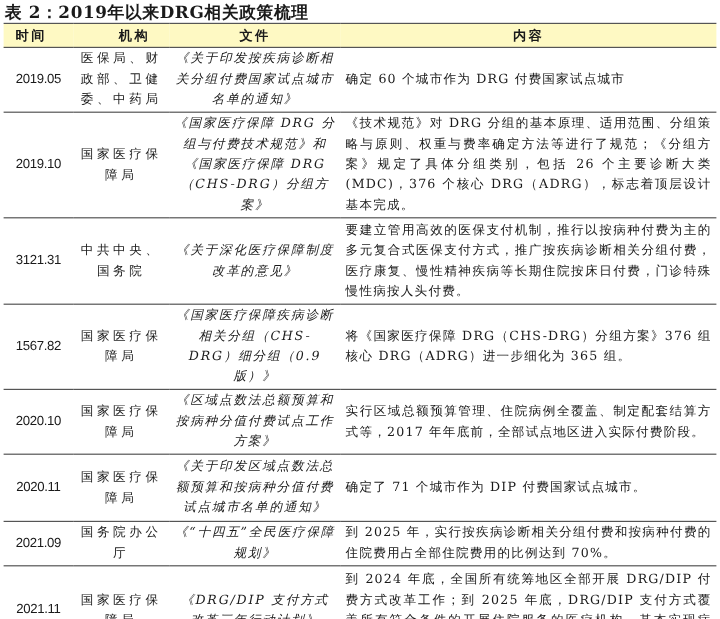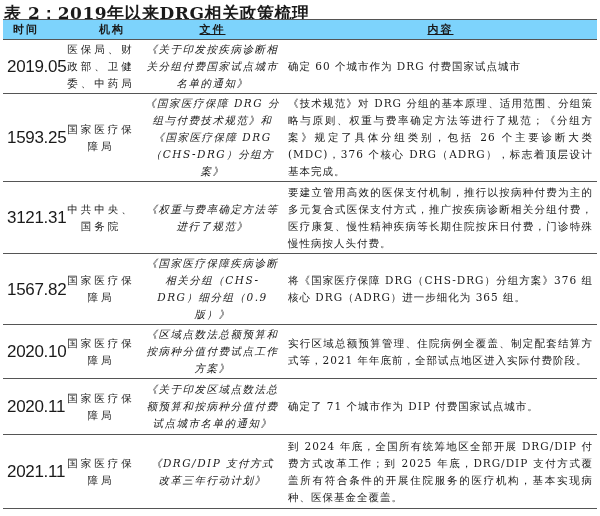--- a/index.html
+++ b/index.html
@@ -4,49 +4,49 @@
   <style>
     html, body { margin: 0; padding: 0; background: #ffffff; }
     body {
       width: 600px; height: 516px; overflow: hidden;
       font-family: "DejaVu Serif", "Liberation Serif", serif;
       color: #1a1a1a;
       position: relative;
     }
     .caption {
       position: absolute; left: 4px; top: 2px;
-      font-size: 17px; font-weight: bold; letter-spacing: 0.5px;
+      font-size: 14px; font-weight: bold; letter-spacing: 0.5px;
       color: #1a1a1a;
     }
     table.policy {
       position: absolute; left: 3px; top: 19px;
       width: 594px;
       border-collapse: collapse;
       table-layout: fixed;
       font-size: 10.5px;
       line-height: 17px;
     }
     table.policy thead tr {
-      background: #7dd3fc;
+      background: #fef9c3;
       border-top: 1.5px solid #555;
       border-bottom: 1.5px solid #555;
     }
     table.policy th {
       font-weight: bold; height: 19px; padding: 0;
       font-size: 11px; letter-spacing: 2px;
     }
     table.policy th.c-time { text-align: left; padding-left: 10px; }
     table.policy th.c-org { text-align: center; padding-left: 22px; }
-    table.policy th.c-doc, table.policy th.c-content { text-align: center; text-decoration: underline; }
+    table.policy th.c-doc, table.policy th.c-content { text-align: center; }
     table.policy tbody tr { border-bottom: 1px solid #555; }
     table.policy tbody tr:last-child { border-bottom: 1.5px solid #555; }
     table.policy td { padding: 1px 4px; vertical-align: middle; }
     td.time {
       font-family: "Liberation Sans", "DejaVu Sans", sans-serif;
-      font-size: 17px; text-align: center; letter-spacing: -0.3px;
+      font-size: 11px; text-align: center; letter-spacing: -0.3px;
     }
     td.org { text-align: center; letter-spacing: 3px; }
     td.doc { text-align: center; letter-spacing: 1.5px; font-style: italic; }
     td.content { text-align: left; letter-spacing: 1px; padding-left: 8px; padding-right: 4px; text-align: justify; }
     .source {
       position: absolute; left: 4px; top: 496px;
       font-size: 11px; font-style: italic; letter-spacing: 1.5px;
       color: #1a1a1a;
       margin-top: 24px;
     }
@@ -72,48 +72,54 @@
     </tr>
   </thead>
   <tbody>
     <tr style="height:54px">
       <td class="time">2019.05</td>
       <td class="org">医保局、财政部、卫健委、中药局</td>
       <td class="doc">《关于印发按疾病诊断相关分组付费国家试点城市名单的通知》</td>
       <td class="content">确定 60 个城市作为 DRG 付费国家试点城市</td>
     </tr>
     <tr style="height:73px">
-      <td class="time">1593.25</td>
+      <td class="time">2019.10</td>
       <td class="org">国家医疗保障局</td>
       <td class="doc">《国家医疗保障 DRG 分组与付费技术规范》和《国家医疗保障 DRG（CHS-DRG）分组方案》</td>
       <td class="content">《技术规范》对 DRG 分组的基本原理、适用范围、分组策略与原则、权重与费率确定方法等进行了规范；《分组方案》规定了具体分组类别，包括 26 个主要诊断大类(MDC)，376 个核心 DRG（ADRG），标志着顶层设计基本完成。</td>
     </tr>
     <tr style="height:72px">
       <td class="time">3121.31</td>
       <td class="org">中共中央、国务院</td>
-      <td class="doc">《权重与费率确定方法等进行了规范》</td>
+      <td class="doc">《关于深化医疗保障制度改革的意见》</td>
       <td class="content">要建立管用高效的医保支付机制，推行以按病种付费为主的多元复合式医保支付方式，推广按疾病诊断相关分组付费，医疗康复、慢性精神疾病等长期住院按床日付费，门诊特殊慢性病按人头付费。</td>
     </tr>
     <tr style="height:59px">
       <td class="time">1567.82</td>
       <td class="org">国家医疗保障局</td>
       <td class="doc">《国家医疗保障疾病诊断相关分组（CHS-DRG）细分组（0.9 版）》</td>
       <td class="content">将《国家医疗保障 DRG（CHS-DRG）分组方案》376 组核心 DRG（ADRG）进一步细化为 365 组。</td>
     </tr>
     <tr style="height:38px">
       <td class="time">2020.10</td>
       <td class="org">国家医疗保障局</td>
       <td class="doc">《区域点数法总额预算和按病种分值付费试点工作方案》</td>
-      <td class="content">实行区域总额预算管理、住院病例全覆盖、制定配套结算方式等，2021 年年底前，全部试点地区进入实际付费阶段。</td>
+      <td class="content">实行区域总额预算管理、住院病例全覆盖、制定配套结算方式等，2017 年年底前，全部试点地区进入实际付费阶段。</td>
     </tr>
     <tr style="height:56px">
       <td class="time">2020.11</td>
       <td class="org">国家医疗保障局</td>
       <td class="doc">《关于印发区域点数法总额预算和按病种分值付费试点城市名单的通知》</td>
       <td class="content">确定了 71 个城市作为 DIP 付费国家试点城市。</td>
+    </tr>
+    <tr style="height:37px">
+      <td class="time">2021.09</td>
+      <td class="org">国务院办公厅</td>
+      <td class="doc">《“十四五”全民医疗保障规划》</td>
+      <td class="content">到 2025 年，实行按疾病诊断相关分组付费和按病种付费的住院费用占全部住院费用的比例达到 70%。</td>
     </tr>
     <tr style="height:74px">
       <td class="time">2021.11</td>
       <td class="org">国家医疗保障局</td>
       <td class="doc">《DRG/DIP 支付方式改革三年行动计划》</td>
       <td class="content">到 2024 年底，全国所有统筹地区全部开展 DRG/DIP 付费方式改革工作；到 2025 年底，DRG/DIP 支付方式覆盖所有符合条件的开展住院服务的医疗机构，基本实现病种、医保基金全覆盖。</td>
     </tr>
   </tbody>
 </table>
 

